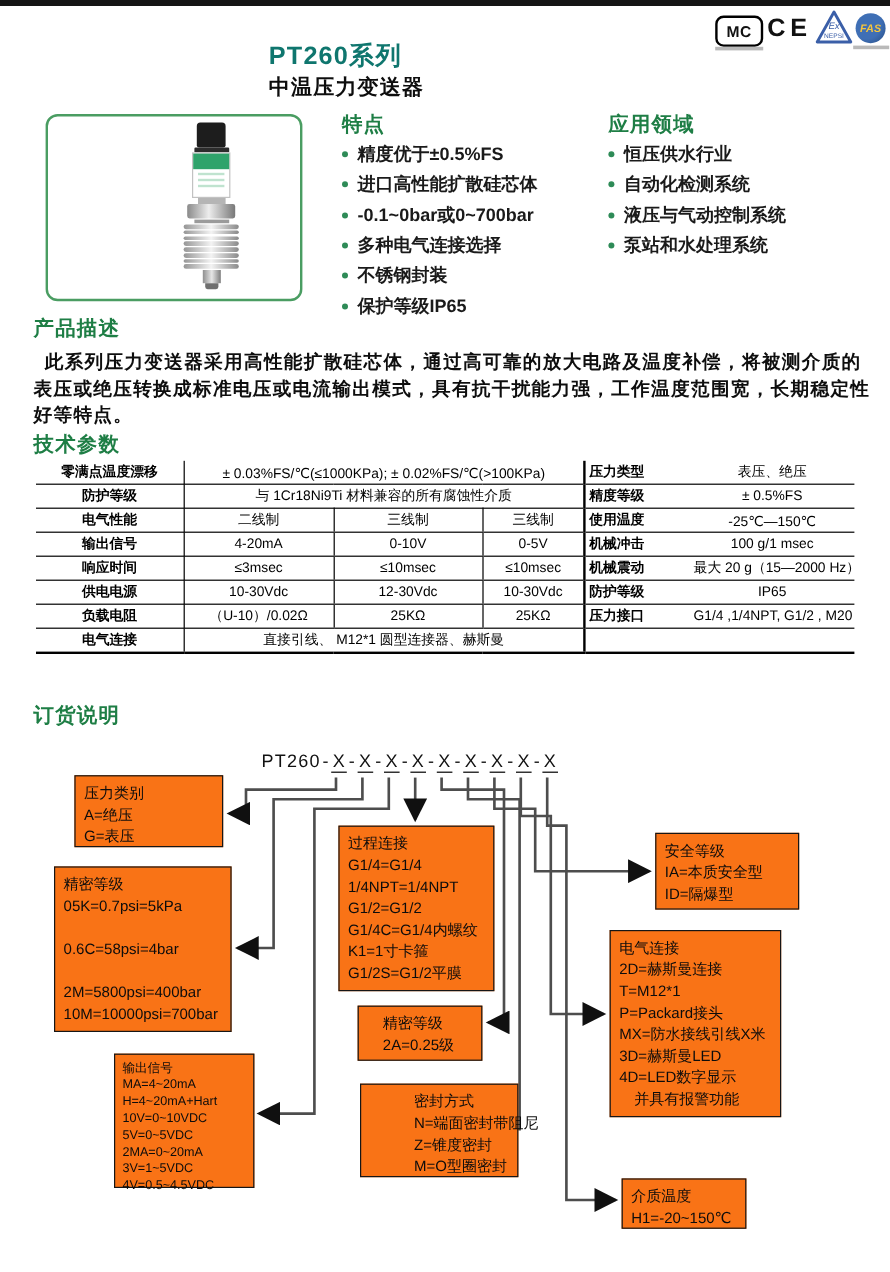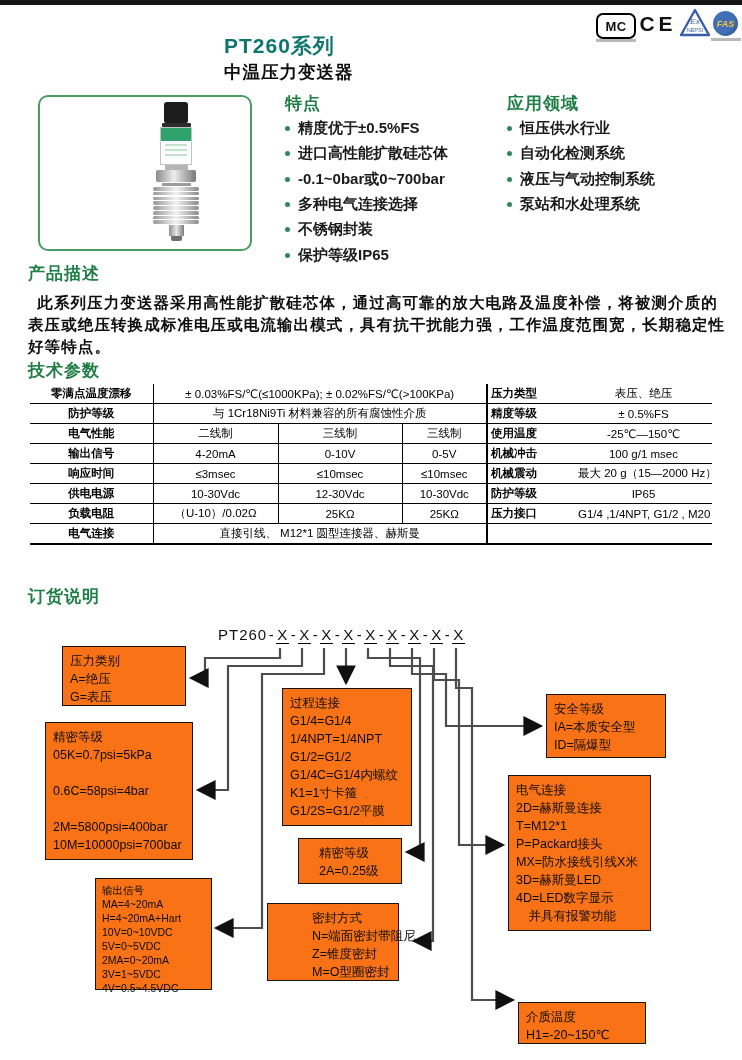--- a/index.html
+++ b/index.html
@@ -324,21 +324,21 @@
     <div class="bl">输出信号</div>
     <div class="bl">MA=4~20mA</div>
     <div class="bl">H=4~20mA+Hart</div>
     <div class="bl">10V=0~10VDC</div>
     <div class="bl">5V=0~5VDC</div>
     <div class="bl">2MA=0~20mA</div>
     <div class="bl">3V=1~5VDC</div>
     <div class="bl">4V=0.5~4.5VDC</div>
   </div>
 
-  <div class="abs obox" style="left:267px;top:903px;width:132px;height:78px;padding-left:44px;">
+  <div class="abs obox" style="left:300px;top:903px;width:132px;height:78px;padding-left:44px;">
     <div class="bl">密封方式</div>
     <div class="bl">N=端面密封带阻尼</div>
     <div class="bl">Z=锥度密封</div>
     <div class="bl">M=O型圈密封</div>
   </div>
 
   <div class="abs obox" style="left:546px;top:694px;width:120px;height:64px;">
     <div class="bl">安全等级</div>
     <div class="bl">IA=本质安全型</div>
     <div class="bl">ID=隔爆型</div>
@@ -348,18 +348,18 @@
     <div class="bl">电气连接</div>
     <div class="bl">2D=赫斯曼连接</div>
     <div class="bl">T=M12*1</div>
     <div class="bl">P=Packard接头</div>
     <div class="bl">MX=防水接线引线X米</div>
     <div class="bl">3D=赫斯曼LED</div>
     <div class="bl">4D=LED数字显示</div>
     <div class="bl">　并具有报警功能</div>
   </div>
 
-  <div class="abs obox" style="left:518px;top:982px;width:128px;height:42px;margin-top:20px;">
+  <div class="abs obox" style="left:518px;top:982px;width:104px;height:42px;">
     <div class="bl">介质温度</div>
     <div class="bl">H1=-20~150℃</div>
   </div>
 
 </div>
 
 </body></html>

